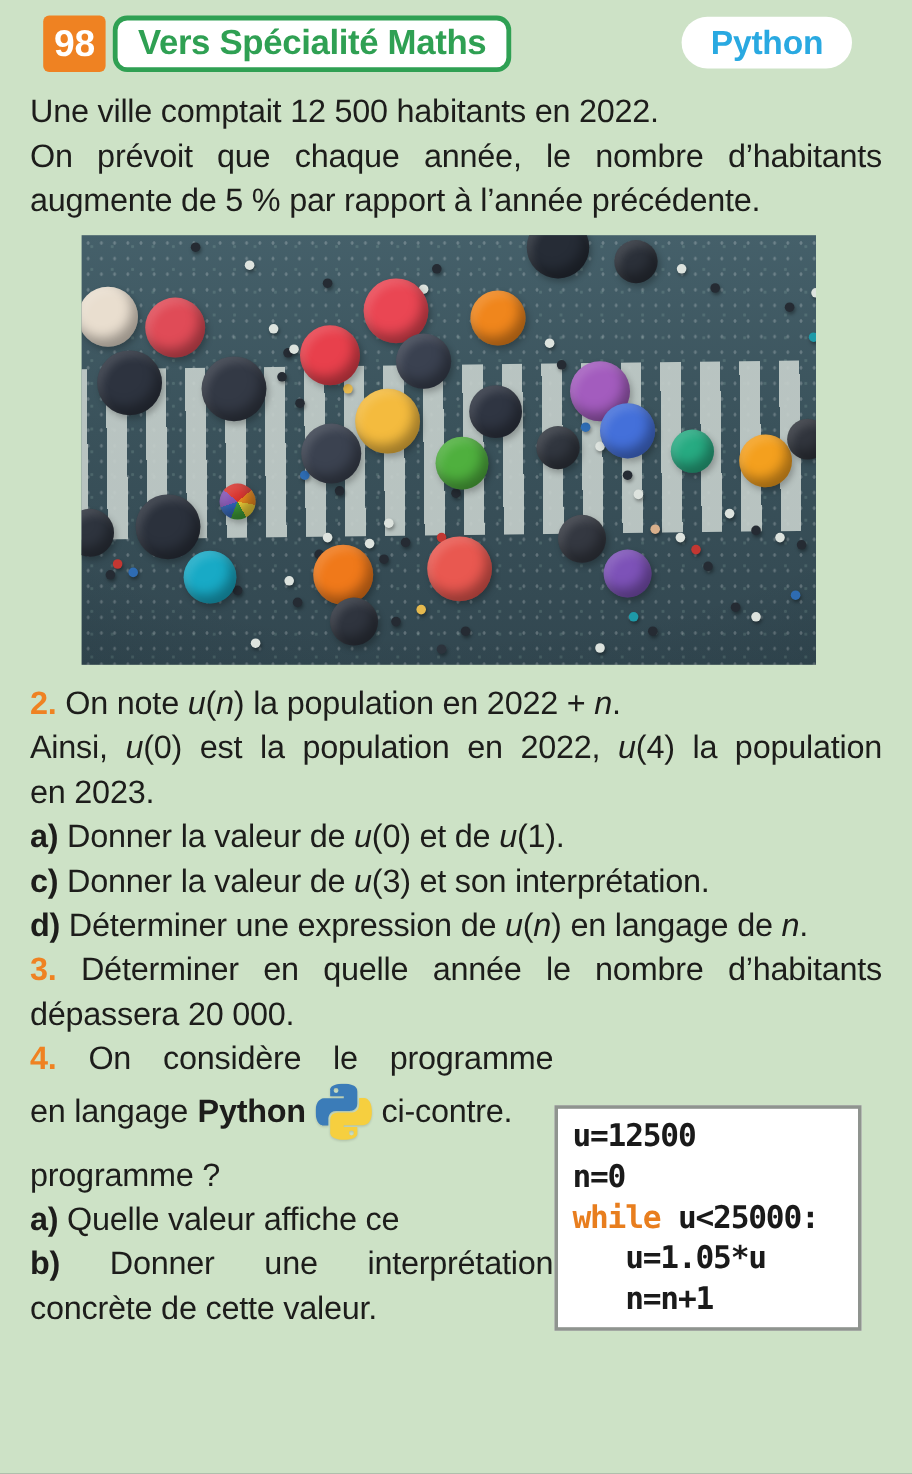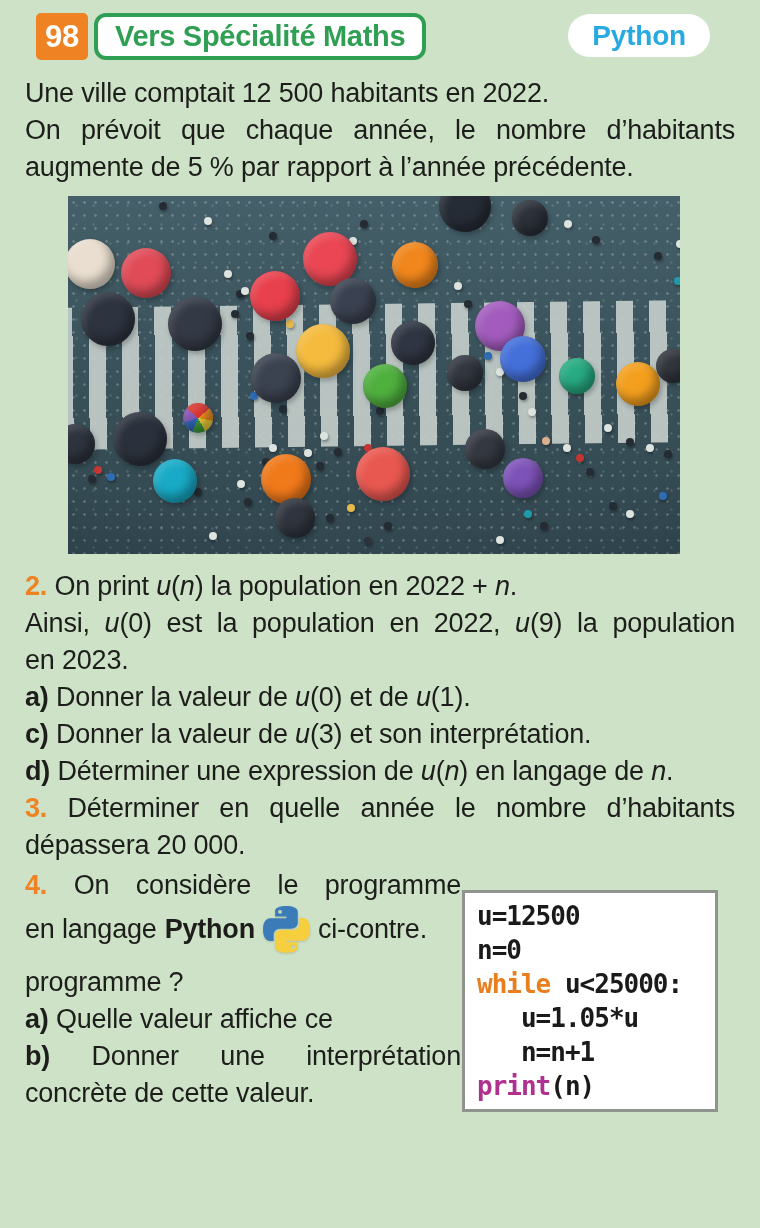--- a/index.html
+++ b/index.html
@@ -188,22 +188,22 @@
         <div class="umbrella" style="left: 85px; top: 263px; height: 44px; width: 44px; background: rgb(24, 170, 198);"></div>
         <div class="umbrella" style="left: 193px; top: 258px; height: 50px; width: 50px; background: rgb(240, 121, 26);"></div>
         <div class="umbrella" style="left: 288px; top: 251px; height: 54px; width: 54px; background: rgb(233, 88, 80);"></div>
         <div class="umbrella" style="left: 207px; top: 302px; height: 40px; width: 40px; background: rgb(47, 52, 62);"></div>
         <div class="umbrella" style="left: 397px; top: 233px; height: 40px; width: 40px; background: rgb(52, 56, 65);"></div>
         <div class="umbrella" style="left: 435px; top: 262px; height: 40px; width: 40px; background: rgb(125, 82, 184);"></div>
       </div>
   </div>
 
   <div class="questions" id="question-lines">
-      <div class="tline"><span class="sg-n">2.</span><span> On print </span><span class="sg-i">u</span><span>(</span><span class="sg-i">n</span><span>) la population en 2022&nbsp;+&nbsp;</span><span class="sg-i">n</span><span>.</span></div>
-      <div class="tline stretch"><span>Ainsi, </span><span class="sg-i">u</span><span>(0) est la population en 2022, </span><span class="sg-i">u</span><span>(9) la population</span></div>
+      <div class="tline"><span class="sg-n">2.</span><span> On note </span><span class="sg-i">u</span><span>(</span><span class="sg-i">n</span><span>) la population en 2022&nbsp;+&nbsp;</span><span class="sg-i">n</span><span>.</span></div>
+      <div class="tline stretch"><span>Ainsi, </span><span class="sg-i">u</span><span>(0) est la population en 2022, </span><span class="sg-i">u</span><span>(4) la population</span></div>
       <div class="tline"><span>en 2023.</span></div>
       <div class="tline"><span class="sg-b">a)</span><span> Donner la valeur de </span><span class="sg-i">u</span><span>(0) et de </span><span class="sg-i">u</span><span>(1).</span></div>
       <div class="tline"><span class="sg-b">c)</span><span> Donner la valeur de </span><span class="sg-i">u</span><span>(3) et son interprétation.</span></div>
       <div class="tline"><span class="sg-b">d)</span><span> Déterminer une expression de </span><span class="sg-i">u</span><span>(</span><span class="sg-i">n</span><span>) en langage de </span><span class="sg-i">n</span><span>.</span></div>
       <div class="tline stretch"><span class="sg-n">3.</span><span> Déterminer en quelle année le nombre d’habitants</span></div>
       <div class="tline"><span>dépassera 20&nbsp;000.</span></div>
     </div>
 
   <div class="section4">
     <div class="q4col" id="q4-lines">
@@ -217,18 +217,17 @@
         <div class="tline stretch"><span class="sg-b">b)</span><span> Donner une interprétation</span></div>
         <div class="tline"><span>concrète de cette valeur.</span></div>
       </div>
     <div class="codebox">
       <div id="code-lines">
           <div class="code-line"><span>u=12500</span></div>
           <div class="code-line"><span>n=0</span></div>
           <div class="code-line"><span style="color: rgb(232, 126, 30);">while</span><span> u&lt;25000:</span></div>
           <div class="code-line"><span>   u=1.05*u</span></div>
           <div class="code-line"><span>   n=n+1</span></div>
-          <div class="code-line"><span style="color: rgb(176, 48, 144);">print</span><span>(n)</span></div>
         </div>
     </div>
   </div>
 
 </div>
 
 </body></html>

